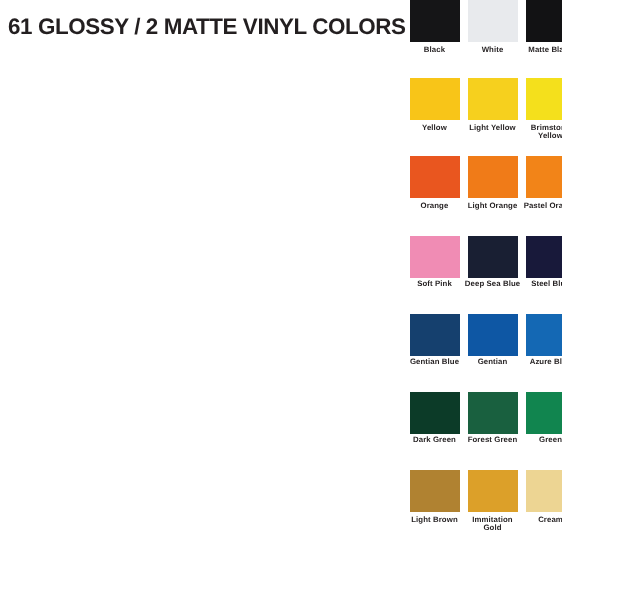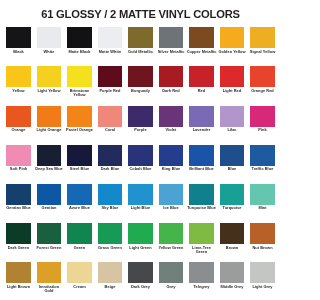--- a/index.html
+++ b/index.html
@@ -14,21 +14,21 @@
     overflow: hidden;
     font-family: "Liberation Sans", sans-serif;
     color: #231f20;
   }
   #chart-root {
     width: 281px;
     height: 300px;
     box-sizing: border-box;
     padding: 0 4px;
     display: flex;
-    flex-direction: column;
+    flex-direction: row;
   }
   #chart-title {
     text-align: center;
     font-family: "Liberation Sans", sans-serif;
     font-weight: bold;
     font-size: 11.2px;
     letter-spacing: -0.2px;
     line-height: 1;
     padding-top: 9px;
     padding-bottom: 7px;

